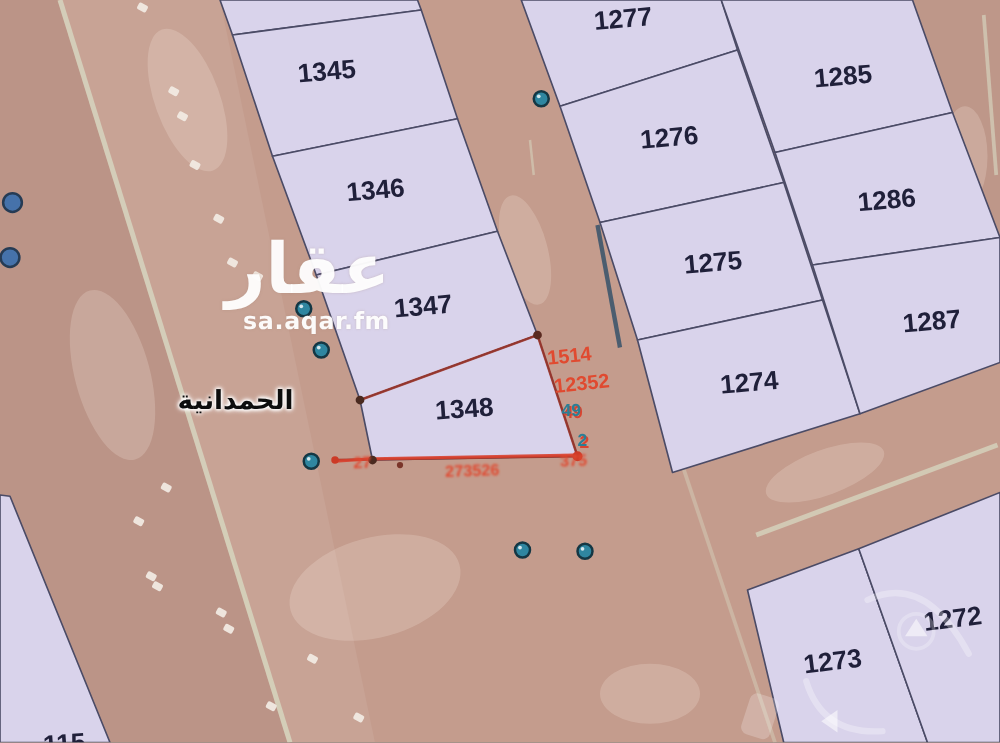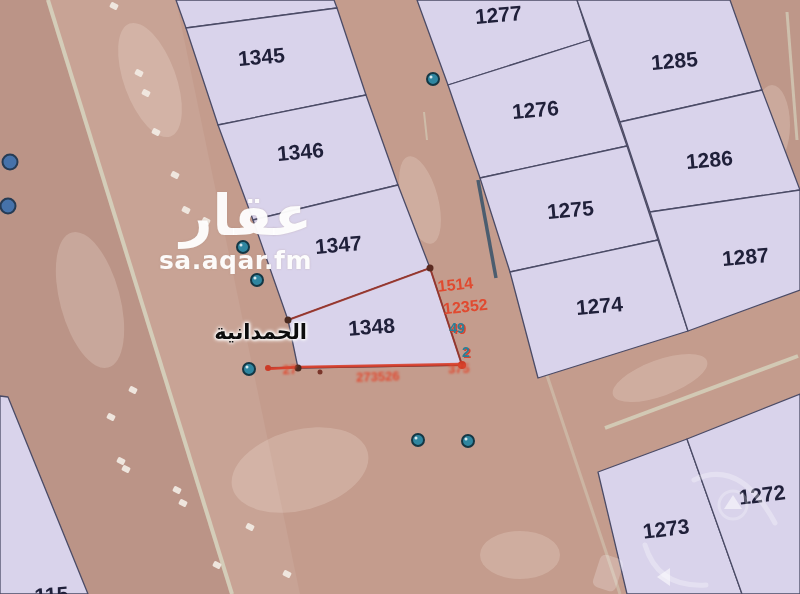--- a/index.html
+++ b/index.html
@@ -15,24 +15,24 @@
     fill:#20203a;
   }
   .wm{
     position:absolute;left:112px;top:188px;width:200px;
     text-align:right;color:rgba(255,255,255,0.95);
     font-family:"DejaVu Sans",sans-serif;
     pointer-events:none;
     text-shadow:0 0 2px rgba(160,130,115,0.35);
   }
   .wm-logo{font-size:56px;font-weight:700;line-height:1.0;}
-  .wm-site{font-size:25px;font-weight:700;margin-top:2px;letter-spacing:0.5px;}
+  .wm-site{font-size:19px;font-weight:700;margin-top:2px;letter-spacing:0.5px;}
   .district{
-    position:absolute;left:142px;top:320px;width:165px;
-    text-align:right;
+    position:absolute;left:142px;top:308px;width:165px;
+    text-align:left;
     font-family:"DejaVu Sans",sans-serif;
     font-size:21px;font-weight:700;color:#0d0d0d;
     text-shadow:0 0 3px #fff,0 0 3px #fff,0 0 4px #fff,0 0 5px #fff;
   }
   .red-ann{font-family:"Liberation Sans",sans-serif;font-weight:700;}
 </style>
 </head>
 <body>
 
 <div class="stage">

